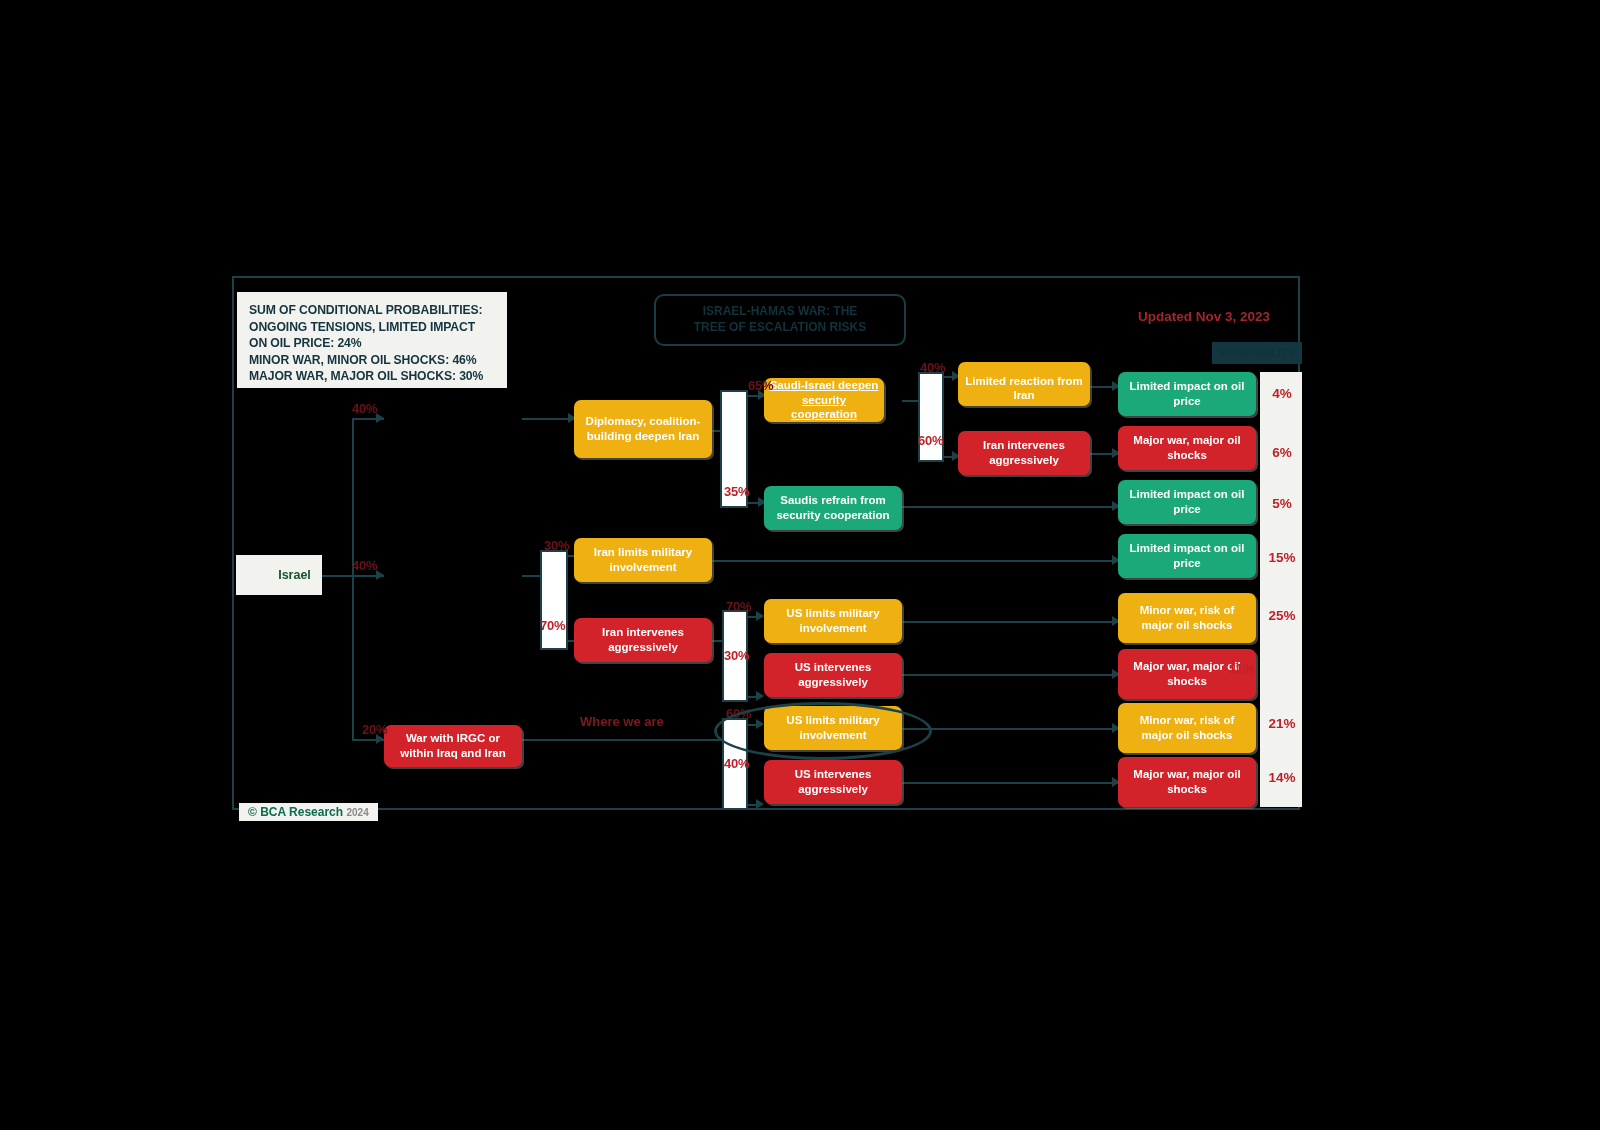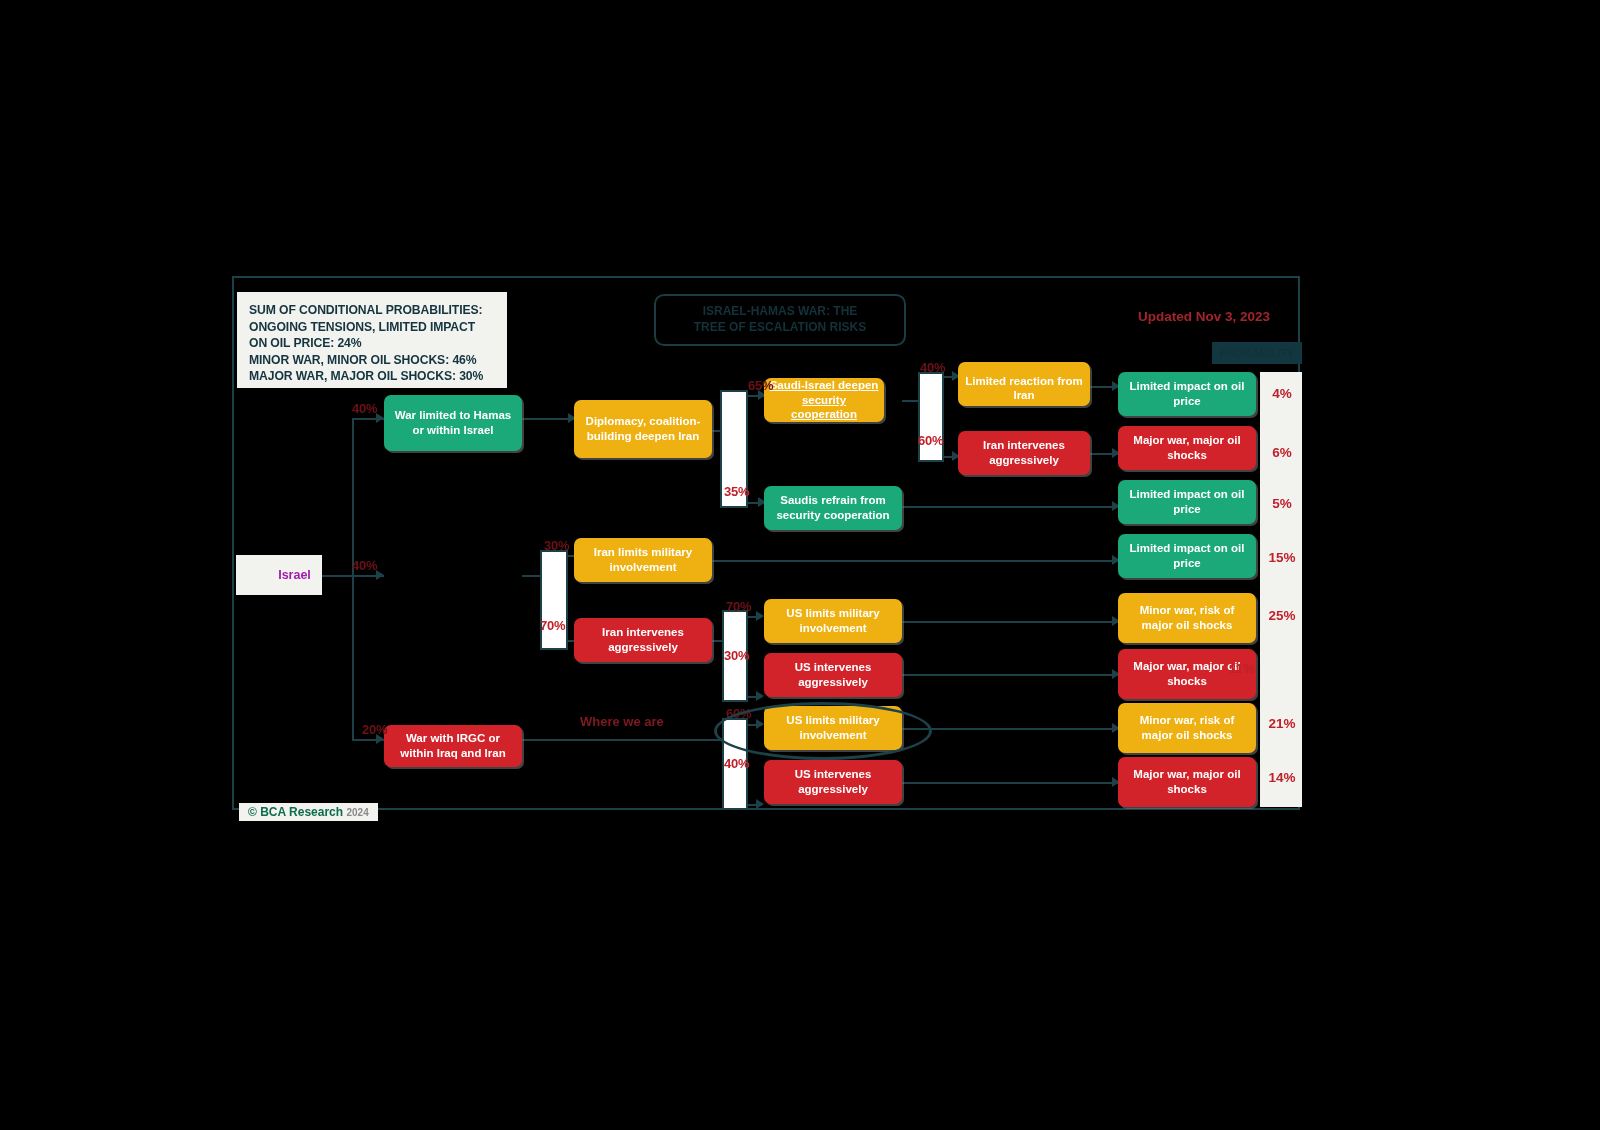--- a/index.html
+++ b/index.html
@@ -7,21 +7,21 @@
   #stage{position:relative;width:1600px;height:1130px;background:#000;}
   #frame{position:absolute;left:232px;top:276px;width:1068px;height:534px;
          border:2px solid #1d4148;box-sizing:border-box;background:#000;}
 
   .node{position:absolute;border-radius:7px;display:flex;align-items:center;justify-content:center;
         text-align:center;color:#ffffff;font-weight:bold;font-size:11.5px;line-height:1.28;
         padding:3px 5px;box-sizing:border-box;box-shadow:2px 2px 0 rgba(120,120,120,.55);}
   .green{background:#1ba97a;}
   .yellow{background:#eeb111;}
   .red{background:#d2232a;}
-  .plain{background:#f2f2ee;color:#a21caf;box-shadow:none;border-radius:0;padding-left:36px;}
+  .plain{background:#f2f2ee;color:#14532d;box-shadow:none;border-radius:0;padding-left:36px;}
 
   .pct-red{position:absolute;color:#c0202a;font-weight:bold;font-size:13px;letter-spacing:-.2px;}
   .pct-dark{position:absolute;color:#6e1117;font-weight:bold;font-size:13px;letter-spacing:-.2px;}
   .brace{position:absolute;background:#ffffff;border:2px solid #1d4148;box-sizing:border-box;}
 
   .ln{position:absolute;background:#1d4148;}
   .hl{height:2px;}
   .vl{width:2px;}
   .arw{position:absolute;width:0;height:0;border-top:5px solid transparent;
        border-bottom:5px solid transparent;border-left:8px solid #1d4148;}
@@ -148,23 +148,20 @@
   <div class="ln hl" style="left:668px;top:450px;width:216px;"></div>
   <div class="arw" style="left:878px;top:445px;"></div>
 
   <div class="ln hl" style="left:668px;top:504px;width:216px;"></div>
   <div class="arw" style="left:878px;top:499px;"></div>
 
   <div class="node plain" style="left:2px;top:277px;width:86px;height:40px;font-size:12.5px;">
     <span>Israel</span>
   </div>
 
-  <div class="node green" style="left:150px;top:117px;width:138px;height:56px;">
-    <span>War limited to Hamas or within Israel</span>
-  </div>
 
 
   <div class="node red" style="left:150px;top:447px;width:138px;height:42px;">
     <span>War with IRGC or within Iraq and Iran</span>
   </div>
 
   <div class="node yellow" style="left:340px;top:122px;width:138px;height:58px;">
     <span>Diplomacy, coalition-building deepen Iran</span>
   </div>
 

